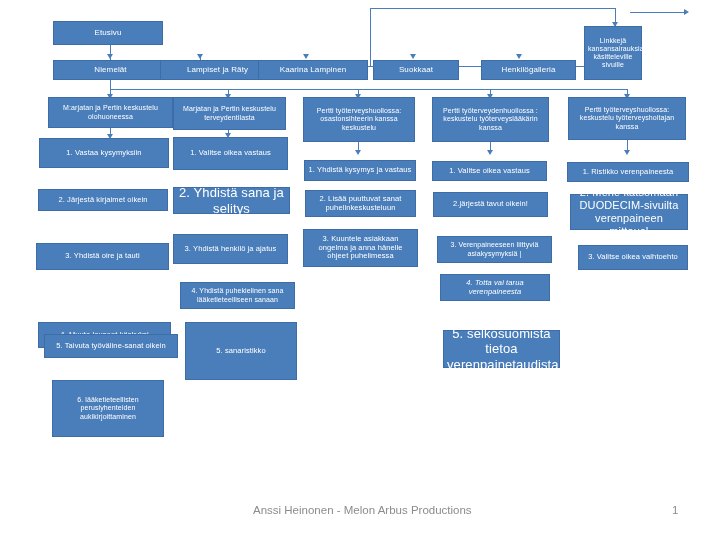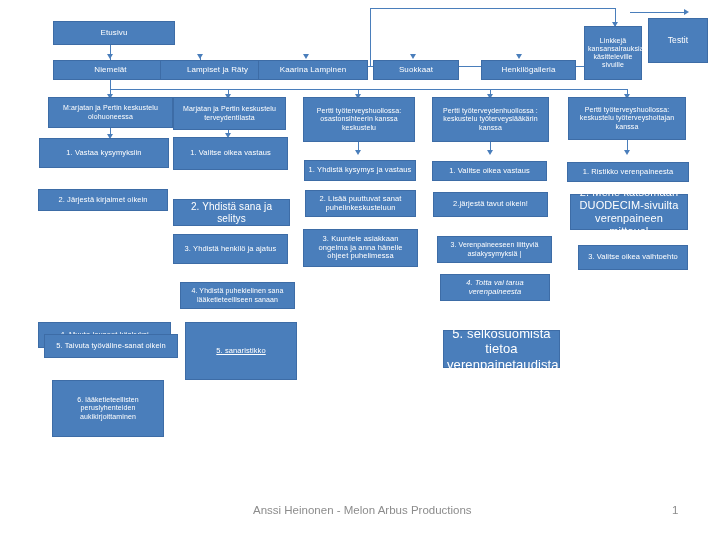--- a/index.html
+++ b/index.html
@@ -124,21 +124,21 @@
   <div class="arrow-down" style="left:107px; top:134px;"></div>
   <div class="conn v" style="left:228px; top:130px; height:6px;"></div>
   <div class="arrow-down" style="left:225px; top:133px;"></div>
   <div class="conn v" style="left:358px; top:142px; height:10px;"></div>
   <div class="arrow-down" style="left:355px; top:150px;"></div>
   <div class="conn v" style="left:490px; top:142px; height:10px;"></div>
   <div class="arrow-down" style="left:487px; top:150px;"></div>
   <div class="conn v" style="left:627px; top:140px; height:12px;"></div>
   <div class="arrow-down" style="left:624px; top:150px;"></div>
 
-  <div class="node" style="left:53px; top:21px; width:122px; height:24px; font-size:8px;">
+  <div class="node" style="left:53px; top:21px; width:110px; height:24px; font-size:8px;">
     <span>Etusivu</span>
   </div>
 
   <div class="node" style="left:53px; top:60px; width:115px; height:20px; font-size:8px;">
     <span>Niemelät</span>
   </div>
   <div class="node" style="left:160px; top:60px; width:115px; height:20px; font-size:8px;">
     <span>Lampiset ja Räty</span>
   </div>
   <div class="node" style="left:258px; top:60px; width:110px; height:20px; font-size:8px;">
@@ -146,23 +146,20 @@
   </div>
   <div class="node" style="left:373px; top:60px; width:86px; height:20px; font-size:8px;">
     <span>Suokkaat</span>
   </div>
   <div class="node" style="left:481px; top:60px; width:95px; height:20px; font-size:8px;">
     <span>Henkilögalleria</span>
   </div>
   <div class="node" style="left:584px; top:26px; width:58px; height:54px; font-size:7px;">
     <span>Linkkejä kansansairauksia käsitteleville sivuille</span>
   </div>
-  <div class="node" style="left:648px; top:18px; width:60px; height:45px; font-size:8.5px;">
-    <span>Testit</span>
-  </div>
 
   <div class="node" style="left:48px; top:97px; width:125px; height:31px; font-size:7px;">
     <span>M:arjatan ja Pertin keskustelu olohuoneessa</span>
   </div>
   <div class="node" style="left:173px; top:97px; width:113px; height:33px; font-size:7px;">
     <span>Marjatan ja Pertin keskustelu terveydentilasta</span>
   </div>
   <div class="node" style="left:303px; top:97px; width:112px; height:45px; font-size:7px;">
     <span>Pertti työterveyshuollossa: osastonsihteerin kanssa keskustelu</span>
   </div>
@@ -172,43 +169,46 @@
   <div class="node" style="left:568px; top:97px; width:118px; height:43px; font-size:7px;">
     <span>Pertti työterveyshuollossa: keskustelu työterveyshoitajan kanssa</span>
   </div>
 
   <div class="node" style="left:39px; top:138px; width:130px; height:30px; font-size:7.5px;">
     <span>1. Vastaa kysymyksiin</span>
   </div>
   <div class="node" style="left:38px; top:189px; width:130px; height:22px; font-size:7.5px;">
     <span>2. Järjestä kirjaimet oikein</span>
   </div>
+  <div class="node" style="left:36px; top:243px; width:133px; height:27px; font-size:7.5px;">
+    <span>3.  Yhdistä oire ja tauti</span>
+  </div>
   <div class="node" style="left:38px; top:281px; width:133px; height:26px; font-size:7.5px;margin-top:41px;">
     <span>4.  Muuta lauseet käskyksi</span>
   </div>
   <div class="node" style="left:44px; top:334px; width:134px; height:24px; font-size:7.5px;">
     <span>5. Taivuta työväline-sanat oikein</span>
   </div>
   <div class="node" style="left:52px; top:380px; width:112px; height:57px; font-size:7px;">
     <span>6. lääketieteellisten peruslyhenteiden aukikirjoittaminen</span>
   </div>
 
   <div class="node" style="left:173px; top:137px; width:115px; height:33px; font-size:7.5px;">
     <span>1. Valitse oikea vastaus</span>
   </div>
-  <div class="node" style="left:173px; top:187px; width:117px; height:27px; font-size:10px;margin-top:12px;">
+  <div class="node" style="left:173px; top:187px; width:117px; height:27px; font-size:13px;">
     <span>2. Yhdistä sana ja selitys</span>
   </div>
   <div class="node" style="left:173px; top:234px; width:115px; height:30px; font-size:7.5px;">
     <span>3. Yhdistä henkilö ja ajatus</span>
   </div>
   <div class="node" style="left:180px; top:282px; width:115px; height:27px; font-size:7px;">
     <span>4. Yhdistä puhekielinen sana lääketieteelliseen sanaan</span>
   </div>
-  <div class="node" style="left:185px; top:322px; width:112px; height:58px; font-size:7.5px;text-decoration:underline;">
+  <div class="node" style="left:185px; top:322px; width:112px; height:58px; font-size:7.5px;">
     <span>5. sanaristikko</span>
   </div>
 
   <div class="node" style="left:304px; top:160px; width:112px; height:21px; font-size:7.5px;align-items:center;">
     <span>1. Yhdistä  kysymys ja vastaus</span>
   </div>
   <div class="node" style="left:305px; top:190px; width:111px; height:27px; font-size:7.5px;">
     <span>2. Lisää puuttuvat  sanat puhelinkeskusteluun</span>
   </div>
   <div class="node" style="left:303px; top:229px; width:115px; height:38px; font-size:7.5px;">

